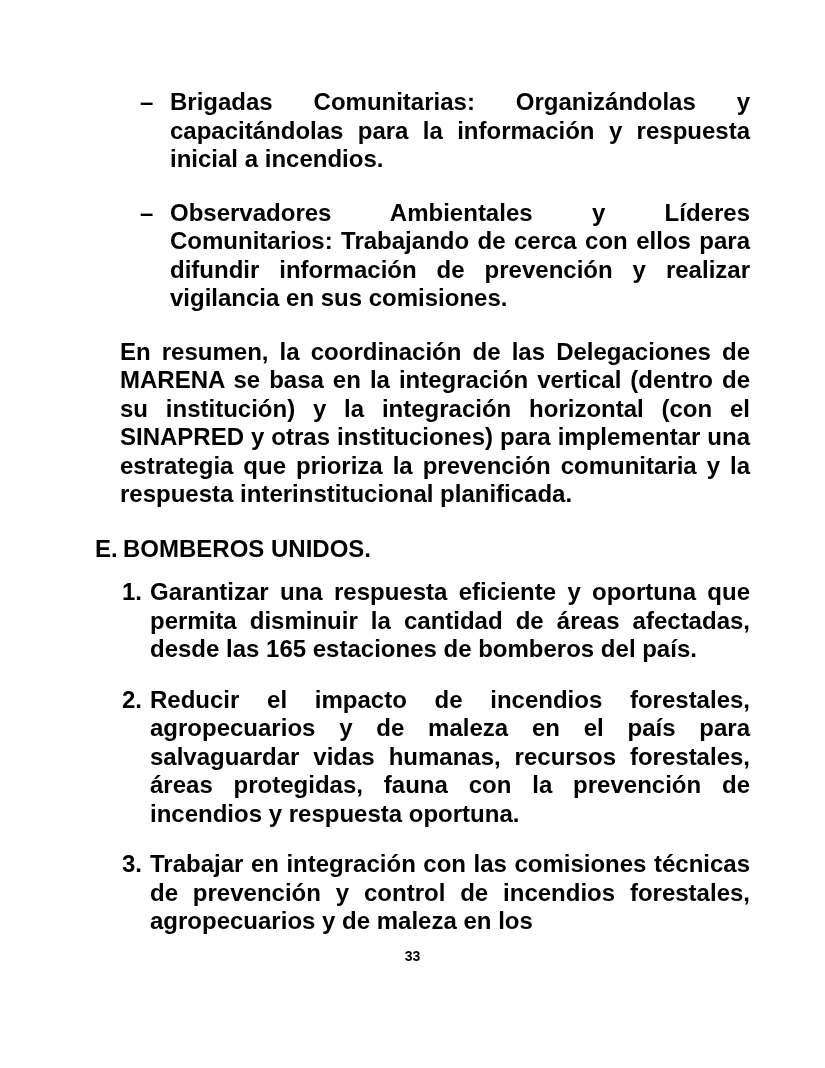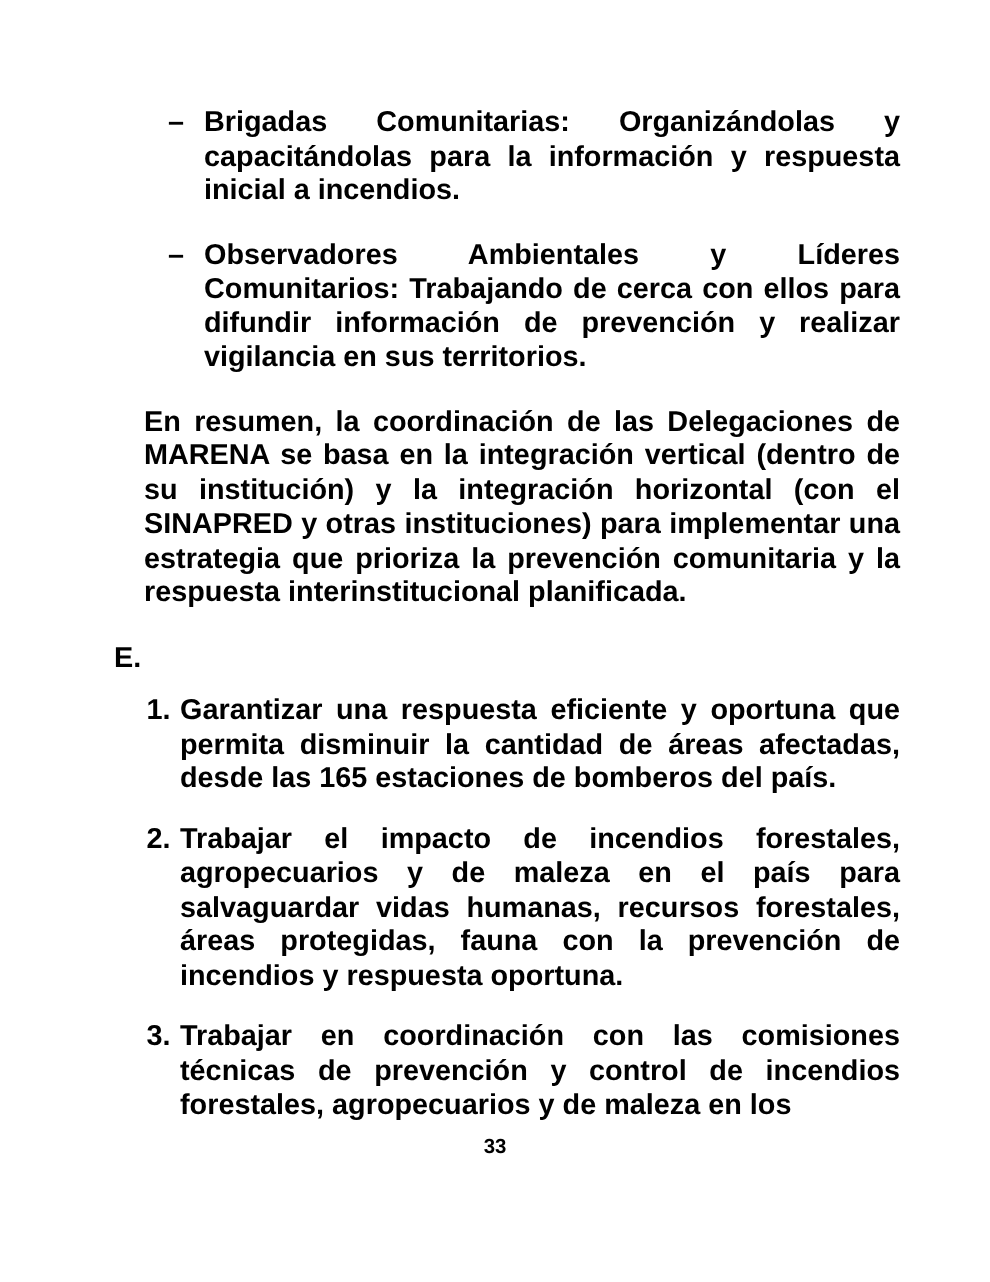--- a/index.html
+++ b/index.html
@@ -69,55 +69,56 @@
   }
   .numbered-item .item-text {
     flex: 1 1 auto;
   }
   .page-number {
     position: absolute;
     top: 942px;
     left: 0;
     width: 100%;
     text-align: center;
-    font-size: 17px;
+    font-size: 14px;
     font-weight: bold;
   }
 </style>
 </head>
 <body>
 
 <div class="page">
 
   <div class="bullet-item">
     <span class="marker">–</span>
     <span class="bullet-text justified">Brigadas Comunitarias: Organizándolas y capacitándolas para la información y respuesta inicial a incendios.</span>
   </div>
 
   <div class="bullet-item">
     <span class="marker">–</span>
-    <span class="bullet-text justified">Observadores Ambientales y Líderes Comunitarios: Trabajando de cerca con ellos para difundir información de prevención y realizar vigilancia en sus territorios.</span>
+    <span class="bullet-text justified">Observadores Ambientales y Líderes Comunitarios: Trabajando de cerca con ellos para difundir información de prevención y realizar vigilancia en sus comisiones.</span>
   </div>
 
   <p class="summary justified">En resumen, la coordinación de las Delegaciones de MARENA se basa en la integración vertical (dentro de su institución) y la integración horizontal (con el SINAPRED y otras instituciones) para implementar una estrategia que prioriza la prevención comunitaria y la respuesta interinstitucional planificada.</p>
 
   <h2 class="section-heading">
     <span class="label">E.</span>
+    <span class="title">BOMBEROS UNIDOS.</span>
   </h2>
 
   <div class="numbered-item">
     <span class="marker">1.</span>
     <span class="item-text justified">Garantizar una respuesta eficiente y oportuna que permita disminuir la cantidad de áreas afectadas, desde las 165 estaciones de bomberos del país.</span>
   </div>
 
   <div class="numbered-item">
     <span class="marker">2.</span>
-    <span class="item-text justified">Trabajar el impacto de incendios forestales, agropecuarios y de maleza en el país para salvaguardar vidas humanas, recursos forestales, áreas protegidas, fauna con la prevención de incendios y respuesta oportuna.</span>
+    <span class="item-text justified">Reducir el impacto de incendios forestales, agropecuarios y de maleza en el país para salvaguardar vidas humanas, recursos forestales, áreas protegidas, fauna con la prevención de incendios y respuesta oportuna.</span>
   </div>
 
   <div class="numbered-item">
     <span class="marker">3.</span>
-    <span class="item-text justified">Trabajar en coordinación con las comisiones técnicas de prevención y control de incendios forestales, agropecuarios y de maleza en los</span>
+    <span class="item-text justified">Trabajar en integración con las comisiones técnicas de prevención y control de incendios forestales, agropecuarios y de maleza en los</span>
   </div>
 
   <div class="page-number">33</div>
 
 </div>
 
 </body></html>

